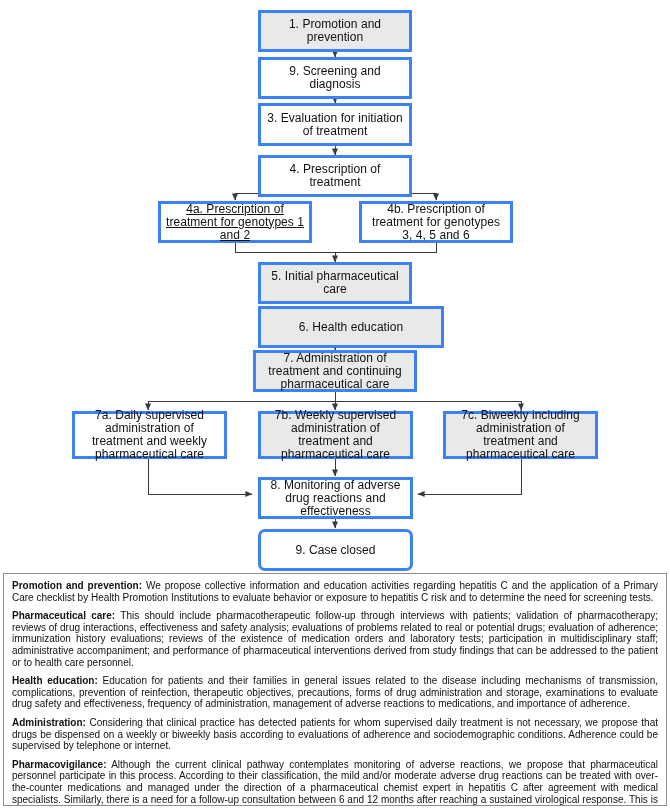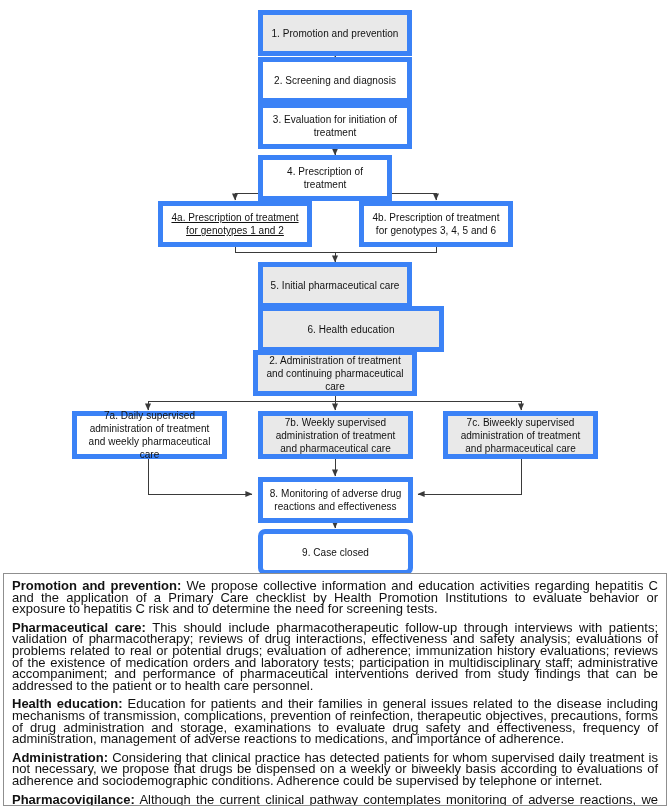--- a/index.html
+++ b/index.html
@@ -29,27 +29,27 @@
     position: absolute;
     left: 0;
     top: 0;
     width: 670px;
     height: 570px;
   }
 
   .node {
     position: absolute;
     box-sizing: border-box;
-    border: 5px solid #3b82f6;
+    border: 3px solid #3b82f6;
     background: #ffffff;
     display: flex;
     align-items: center;
     justify-content: center;
     text-align: center;
-    font-size: 10px;
+    font-size: 12px;
     line-height: 13px;
     letter-spacing: .05px;
     padding: 18px 5px;
     color: #111111;
   }
   .node.shaded {
     background: #e9e9e9;
   }
   .node span {
     display: block;
@@ -62,21 +62,21 @@
     top: 573px;
     width: 664px;
     height: 233px;
     box-sizing: border-box;
     border: 1px solid #8f8f8f;
     background: #ffffff;
     padding: 6px 8px 5px 8px;
     overflow: hidden;
   }
   .note {
-    font-size: 13px;
+    font-size: 10px;
     line-height: 11.6px;
     text-align: justify;
     margin: 0 0 7px 0;
     color: #111111;
   }
   .note:last-child { margin-bottom: 0; }
   .note b {
     font-weight: bold;
   }
 </style>
@@ -121,61 +121,61 @@
 
       <line x1="335" y1="513" x2="335" y2="528" marker-end="url(#arrow)"></line>
     </g>
   </svg>
 
   <div class="node shaded" style="left:258px; top:10px; width:154px; height:31px;">
     <span>1. Promotion and prevention</span>
   </div>
 
   <div class="node" style="left:258px; top:57px; width:154px; height:30px;">
-    <span>2. Screening and diagnosis</span>
+    <span>9. Screening and diagnosis</span>
   </div>
 
   <div class="node" style="left:258px; top:103px; width:154px; height:43px;">
     <span>3. Evaluation for initiation of treatment</span>
   </div>
 
-  <div class="node" style="left:258px; top:155px; width:134px; height:31px;">
+  <div class="node" style="left:258px; top:155px; width:154px; height:31px;">
     <span>4. Prescription of treatment</span>
   </div>
 
   <div class="node" style="left:158px; top:201px; width:154px; height:40px;text-decoration:underline;">
     <span>4a. Prescription of treatment for genotypes 1 and 2</span>
   </div>
 
   <div class="node" style="left:359px; top:201px; width:154px; height:40px;">
     <span>4b. Prescription of treatment for genotypes 3, 4, 5 and 6</span>
   </div>
 
   <div class="node shaded" style="left:258px; top:262px; width:154px; height:30px;">
     <span>5. Initial pharmaceutical care</span>
   </div>
 
   <div class="node shaded" style="left:258px; top:306px; width:186px; height:30px;">
     <span>6. Health education</span>
   </div>
 
   <div class="node shaded" style="left:253px; top:350px; width:164px; height:42px;">
-    <span>2. Administration of treatment and continuing pharmaceutical care</span>
+    <span>7. Administration of treatment and continuing pharmaceutical care</span>
   </div>
 
   <div class="node" style="left:72px; top:411px; width:155px; height:48px;">
     <span>7a. Daily supervised administration of treatment and weekly pharmaceutical care</span>
   </div>
 
   <div class="node shaded" style="left:258px; top:411px; width:155px; height:48px;">
     <span>7b. Weekly supervised administration of treatment and pharmaceutical care</span>
   </div>
 
   <div class="node shaded" style="left:443px; top:411px; width:155px; height:48px;">
-    <span>7c. Biweekly supervised administration of treatment and pharmaceutical care</span>
+    <span>7c. Biweekly including administration of treatment and pharmaceutical care</span>
   </div>
 
   <div class="node" style="left:258px; top:477px; width:155px; height:36px;">
     <span>8. Monitoring of adverse drug reactions and effectiveness</span>
   </div>
 
   <div class="node" style="left:258px; top:529px; width:155px; height:30px;border-radius:7px;">
     <span>9. Case closed</span>
   </div>
 

